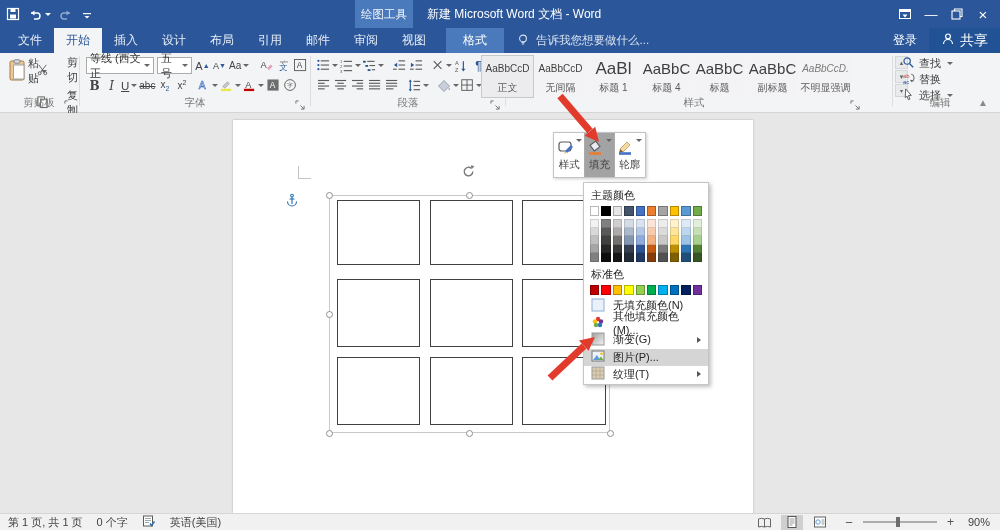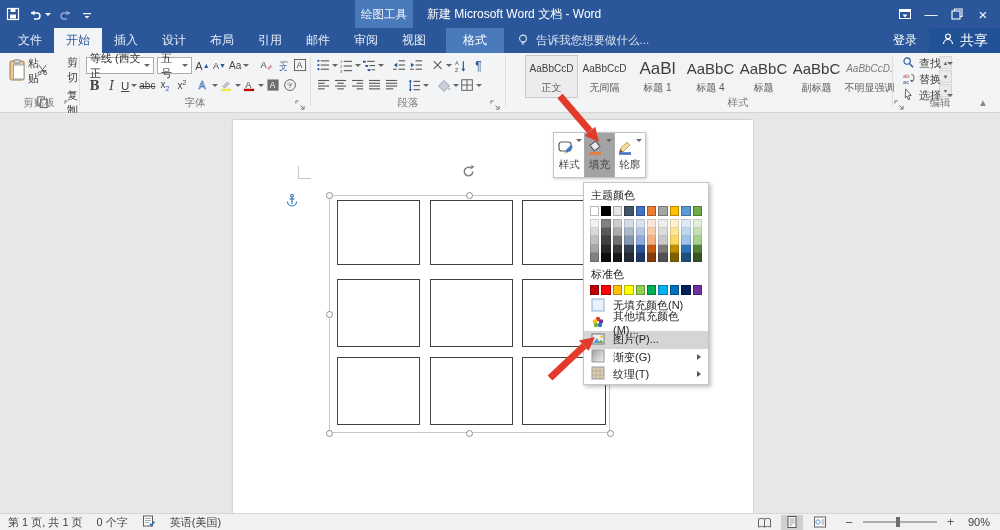--- a/index.html
+++ b/index.html
@@ -468,21 +468,21 @@
             <span class="caret"></span>
           </span>
         </div>
       <div class="glabel">段落</div>
       <div class="launcher" style="left:178px;"><svg width="10" height="10" viewBox="0 0 11 11">
             <path d="M1 4 V1 H4 M6 6 L10 10 M10 10 v-3.5 M10 10 h-3.5" fill="none" stroke="#777" stroke-width="1.1"></path>
           </svg></div>
     </div>
     <div class="gdivider" style="left:505px;"></div>
 
-    <div class="rgroup" style="left:522px;width:432px;">
+    <div class="rgroup" style="left:478px;width:432px;">
       <div class="stylechips" id="stylechips">
           <div class="chip selected">
             <div class="prev" style="font-size: 10px;">AaBbCcD</div>
             <div class="nm">正文</div>
           </div>
           <div class="chip">
             <div class="prev" style="font-size: 10px;">AaBbCcD</div>
             <div class="nm">无间隔</div>
           </div>
           <div class="chip">
@@ -732,41 +732,41 @@
           <div class="mi">
             <span><svg width="14" height="14" viewBox="0 0 14 14">
                 <circle cx="7" cy="4" r="2.2" fill="#E53935"></circle>
                 <circle cx="4" cy="6.5" r="2.2" fill="#FFC000"></circle>
                 <circle cx="10" cy="6.5" r="2.2" fill="#7030A0"></circle>
                 <circle cx="5" cy="10" r="2.2" fill="#70AD47"></circle>
                 <circle cx="9" cy="10" r="2.2" fill="#2E75B6"></circle>
               </svg></span>
             <span class="lbl">其他填充颜色(M)...</span>
           </div>
-          <div class="mi hl">
-            <span><svg width="14" height="14" viewBox="0 0 14 14">
-                <rect x="1" y="2" width="12" height="10" fill="#EAF2FB" stroke="#777"></rect>
-                <polygon points="2,11 6,6 9,11" fill="#5B9BD5"></polygon>
-                <polygon points="7,11 10,7.5 12.5,11" fill="#70AD47"></polygon>
-                <circle cx="10.5" cy="4.8" r="1.3" fill="#FFC000"></circle>
-              </svg></span>
-            <span class="lbl">图片(P)...</span>
-          </div>
           <div class="mi">
             <span><svg width="14" height="14" viewBox="0 0 14 14">
                 <defs>
                   <linearGradient id="gr1" x1="0" y1="0" x2="1" y2="1">
                     <stop offset="0" stop-color="#9E9E9E"></stop>
                     <stop offset="1" stop-color="#F5F5F5"></stop>
                   </linearGradient>
                 </defs>
                 <rect x="1" y="1" width="12" height="12" fill="url(#gr1)" stroke="#999"></rect>
               </svg></span>
             <span class="lbl">渐变(G)</span>
             <span class="subarrow"></span>
+          </div>
+          <div class="mi hl">
+            <span><svg width="14" height="14" viewBox="0 0 14 14">
+                <rect x="1" y="2" width="12" height="10" fill="#EAF2FB" stroke="#777"></rect>
+                <polygon points="2,11 6,6 9,11" fill="#5B9BD5"></polygon>
+                <polygon points="7,11 10,7.5 12.5,11" fill="#70AD47"></polygon>
+                <circle cx="10.5" cy="4.8" r="1.3" fill="#FFC000"></circle>
+              </svg></span>
+            <span class="lbl">图片(P)...</span>
           </div>
           <div class="mi">
             <span><svg width="14" height="14" viewBox="0 0 14 14">
                 <rect x="1" y="1" width="12" height="12" fill="#D9CDB8" stroke="#999"></rect>
                 <path d="M1 5 h12 M1 9 h12 M5 1 v12 M9 1 v12" stroke="#B5A78C" stroke-width="0.8"></path>
               </svg></span>
             <span class="lbl">纹理(T)</span>
             <span class="subarrow"></span>
           </div>
         </div>

